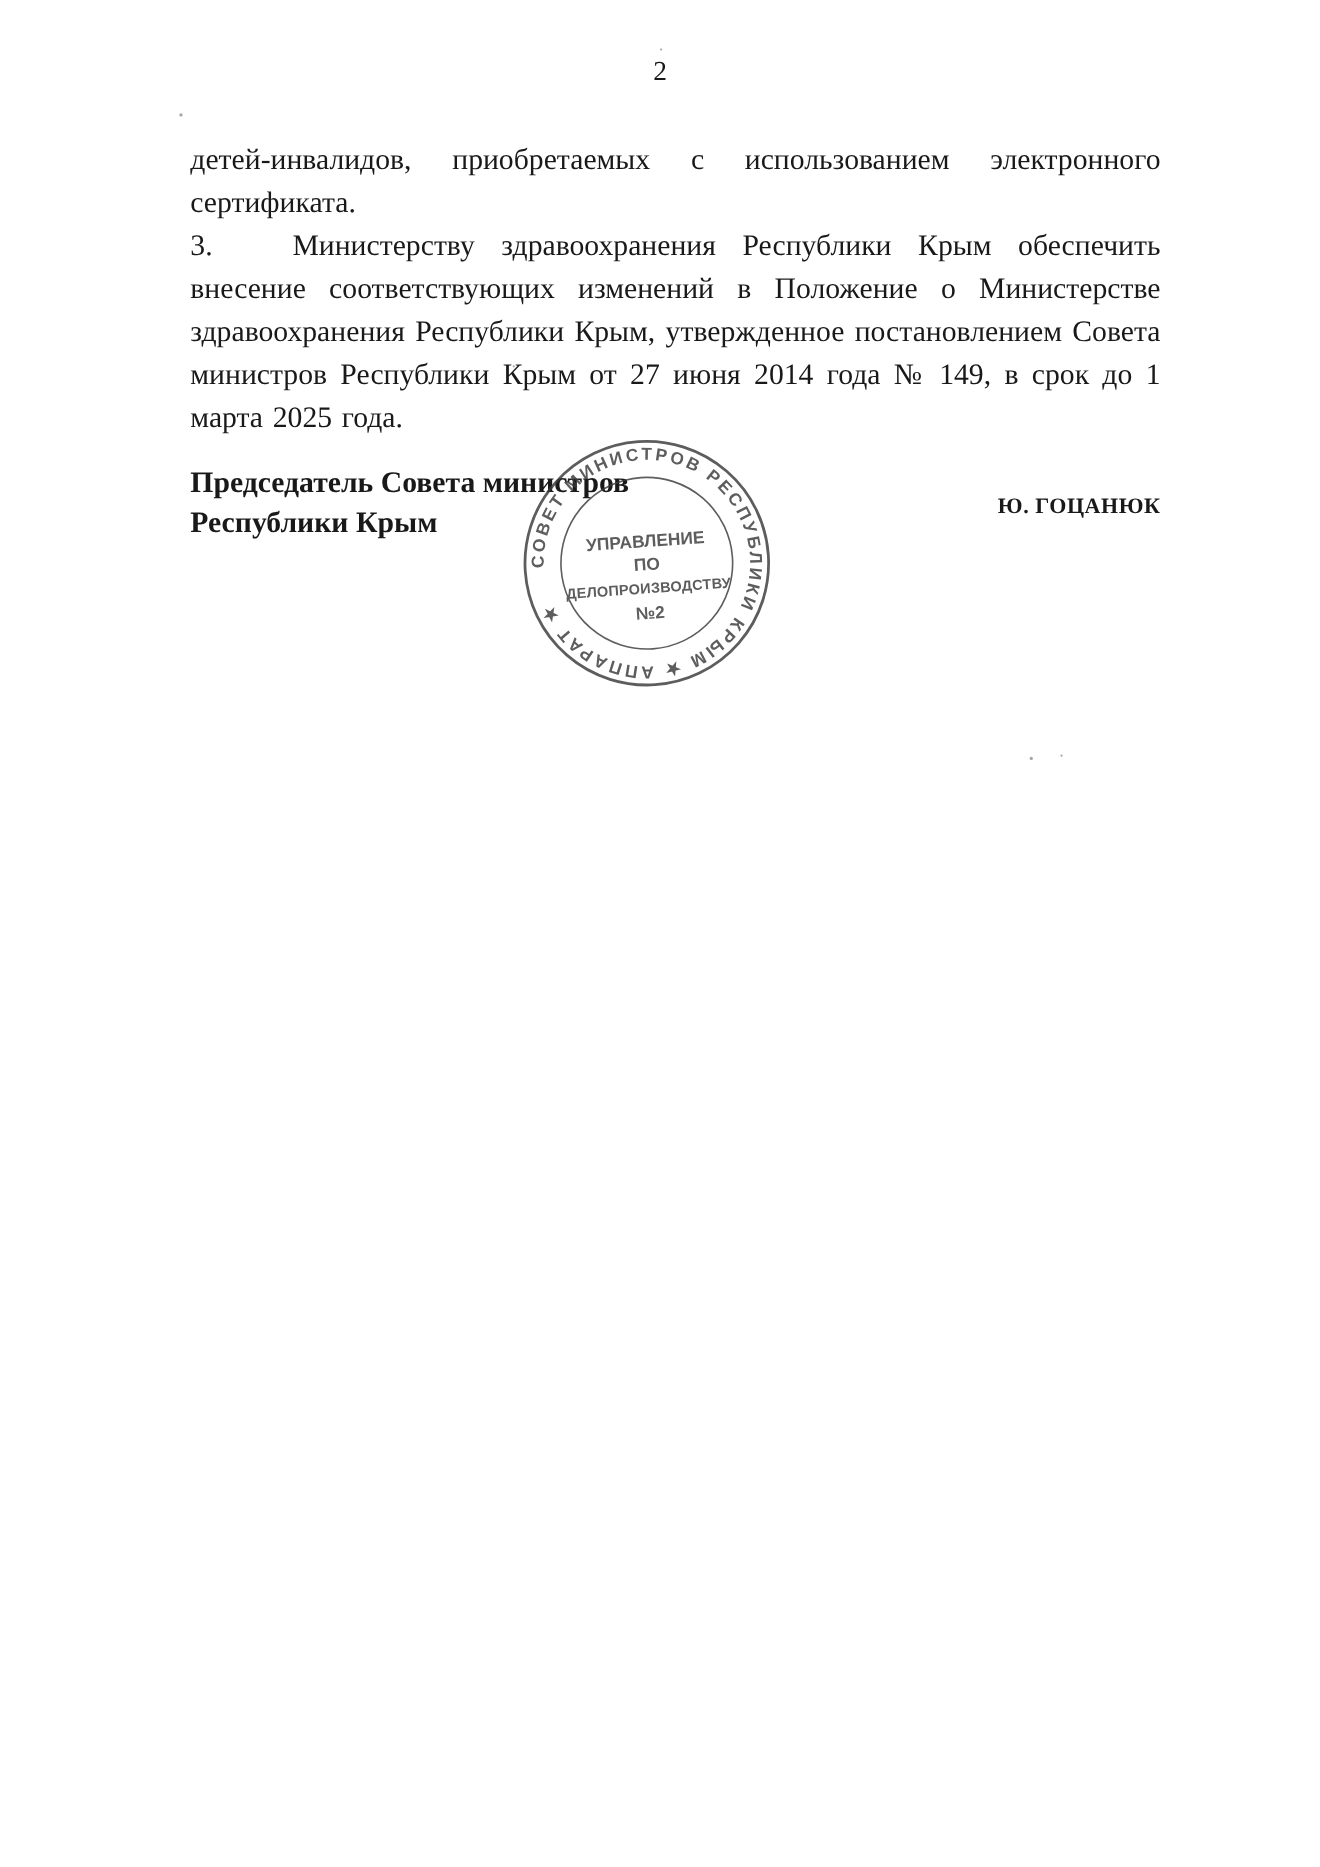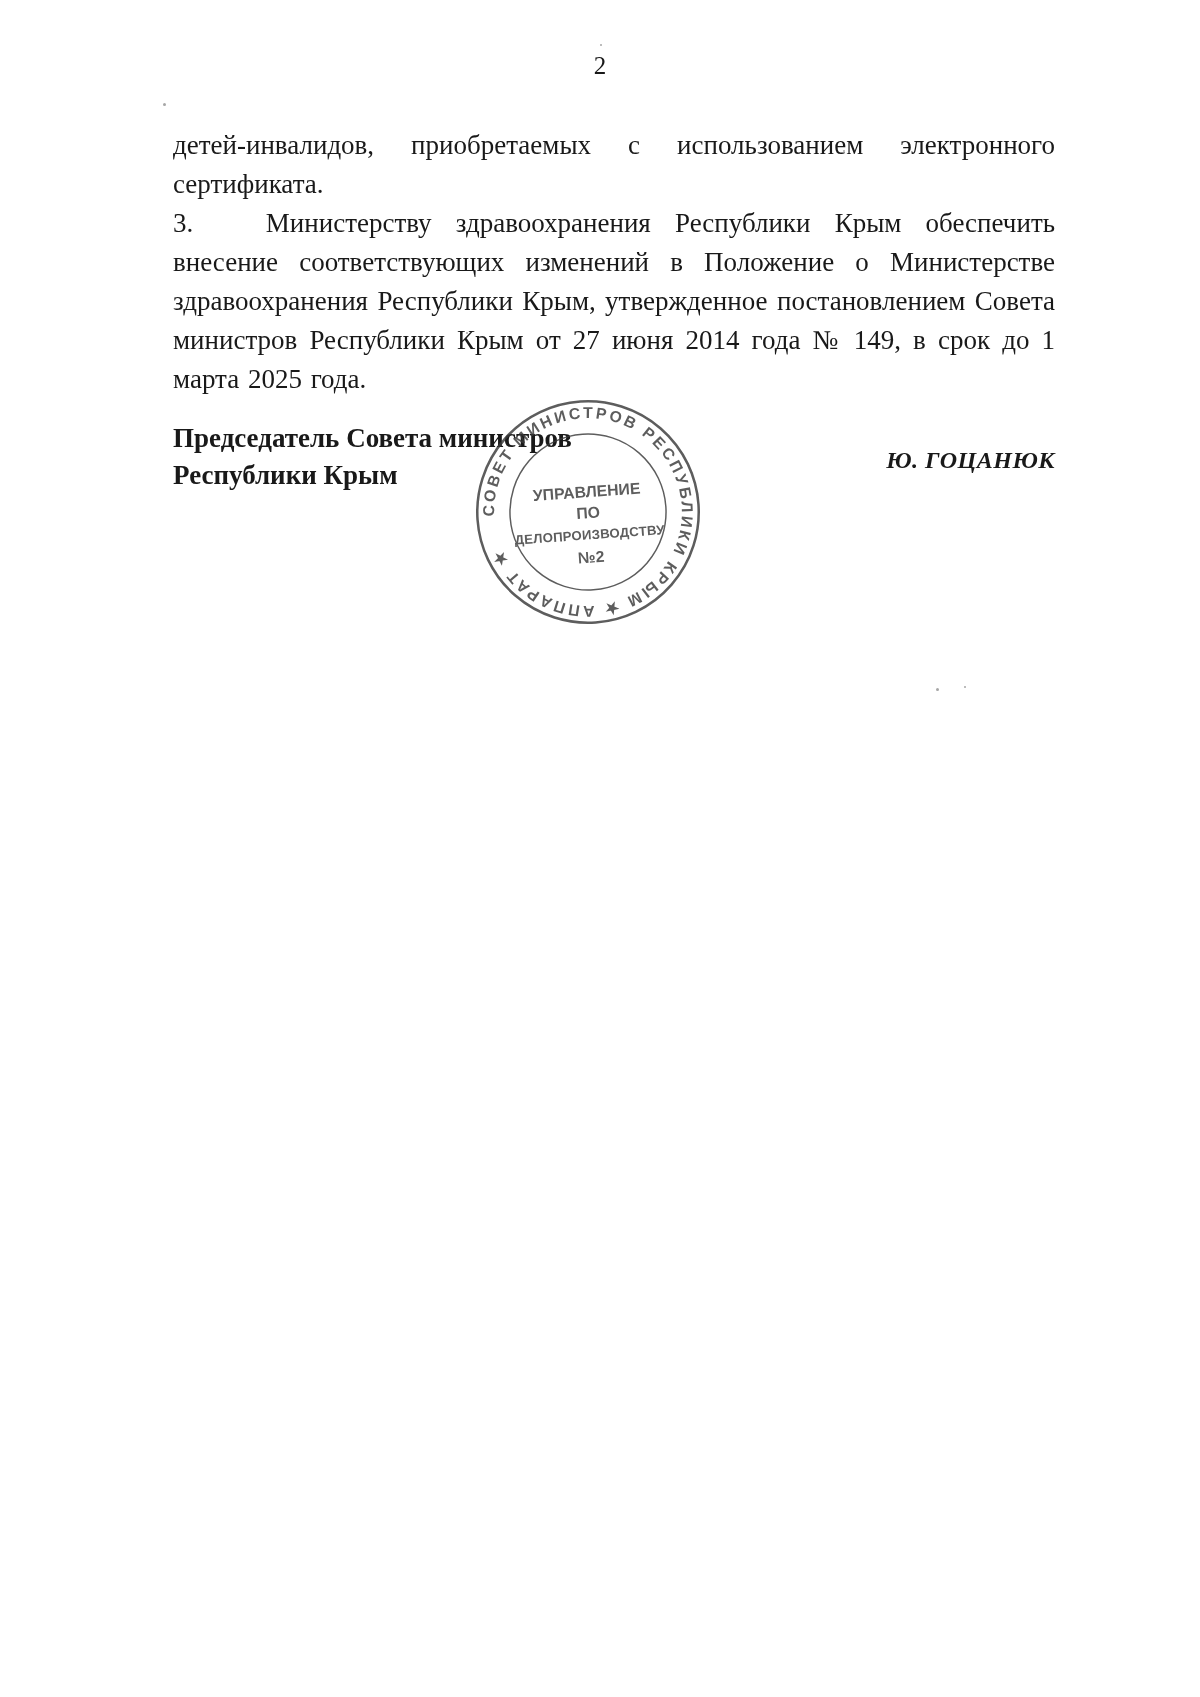--- a/index.html
+++ b/index.html
@@ -39,26 +39,25 @@
     justify-content: space-between;
     align-items: center;
   }
   .sig-title {
     font-size: 27px;
     line-height: 37px;
     font-weight: bold;
     white-space: pre-line;
   }
   .sig-name {
-    font-size: 24px;
+    font-size: 20px;
     font-weight: bold;
     letter-spacing: 0.5px;
     align-self: center;
     margin-top: 6px;
-    font-style: italic;
   }
   
   .stamp {
     position: absolute;
     left: 472px;
     top: 396px;
     width: 232px;
     height: 232px;
     opacity: 0.82;
     transform: rotate(-4deg);

